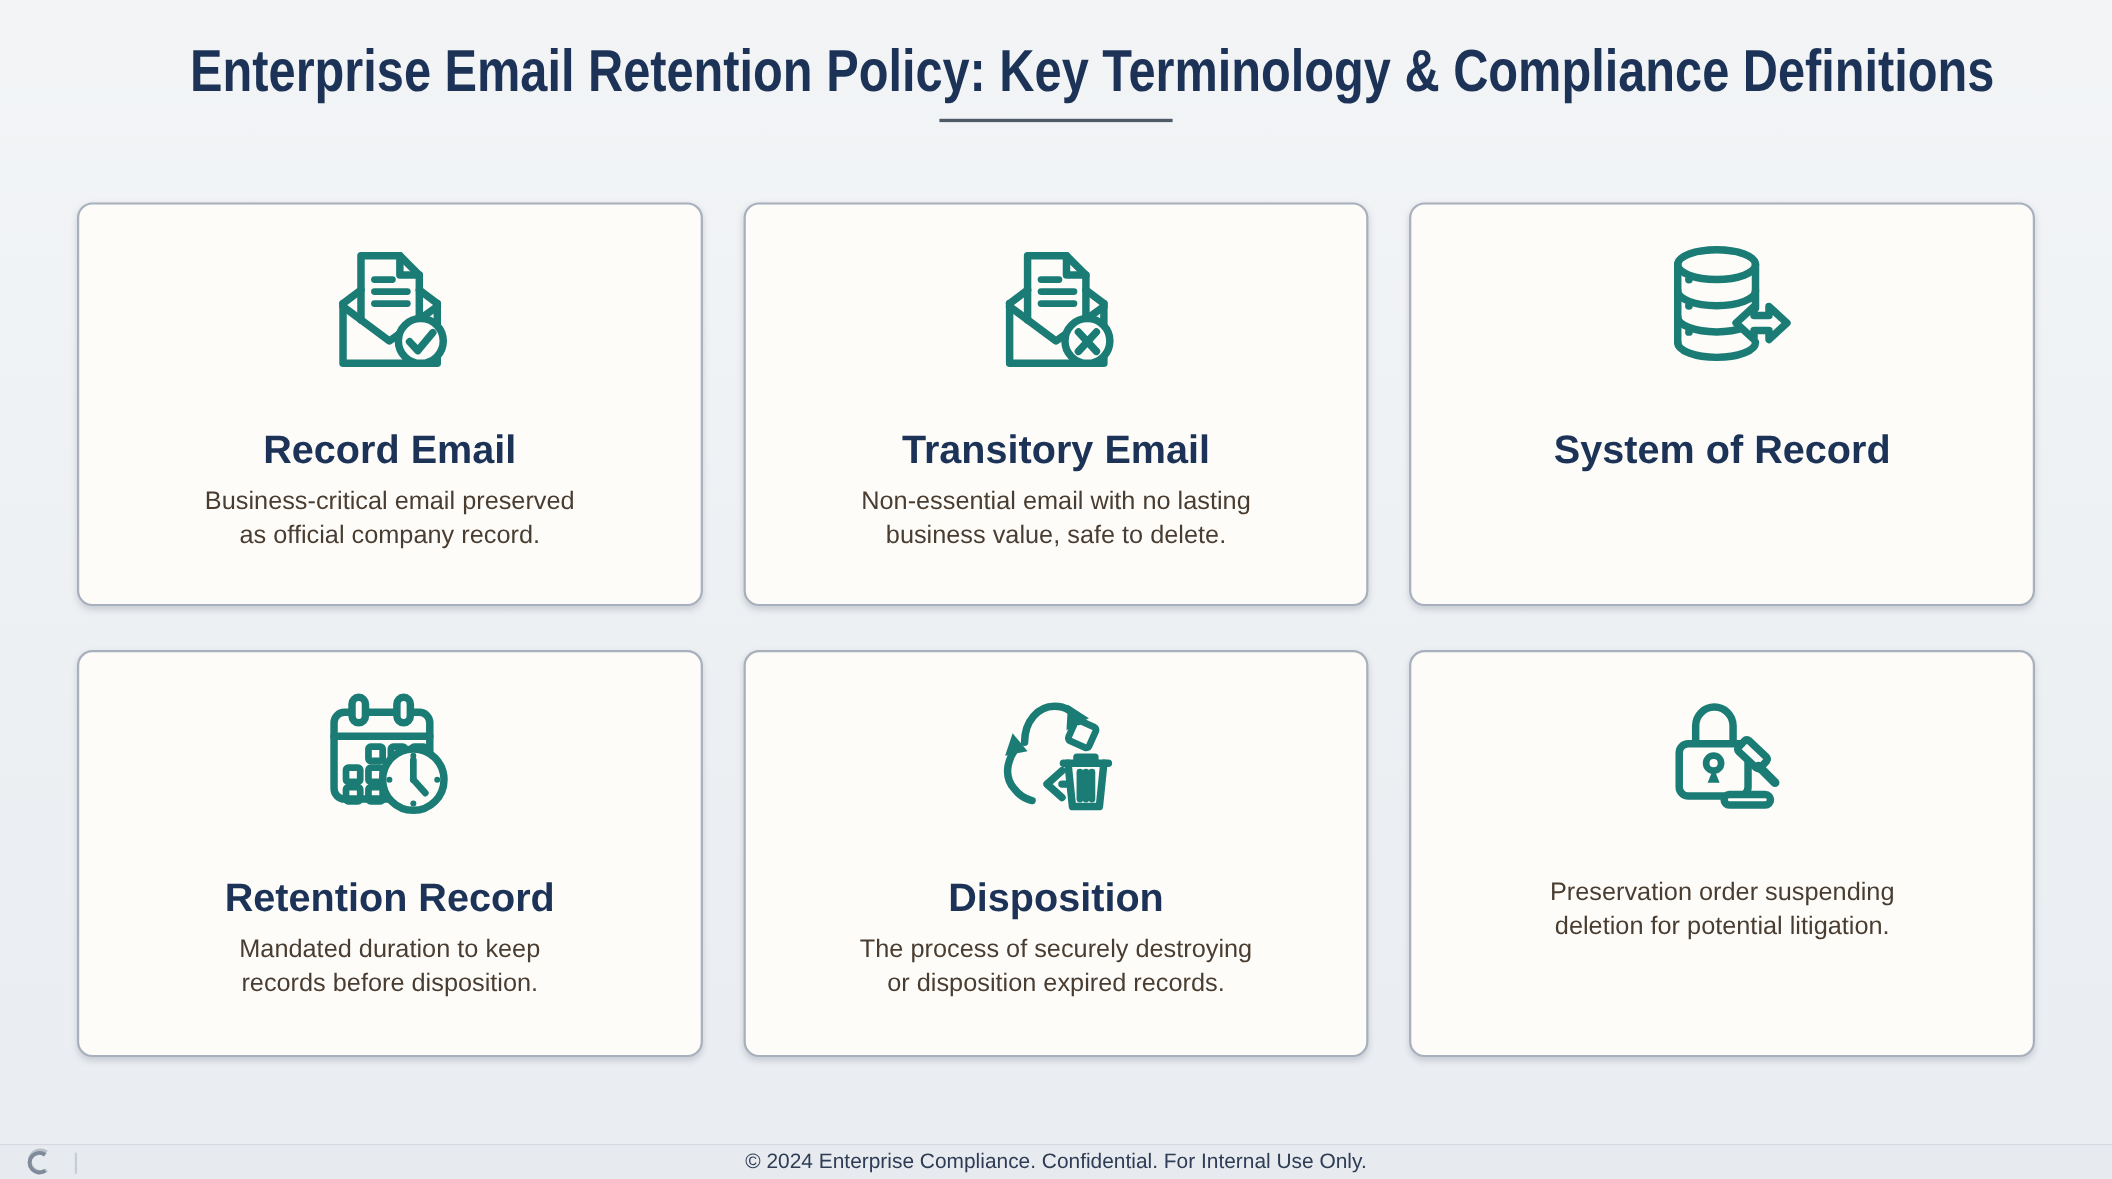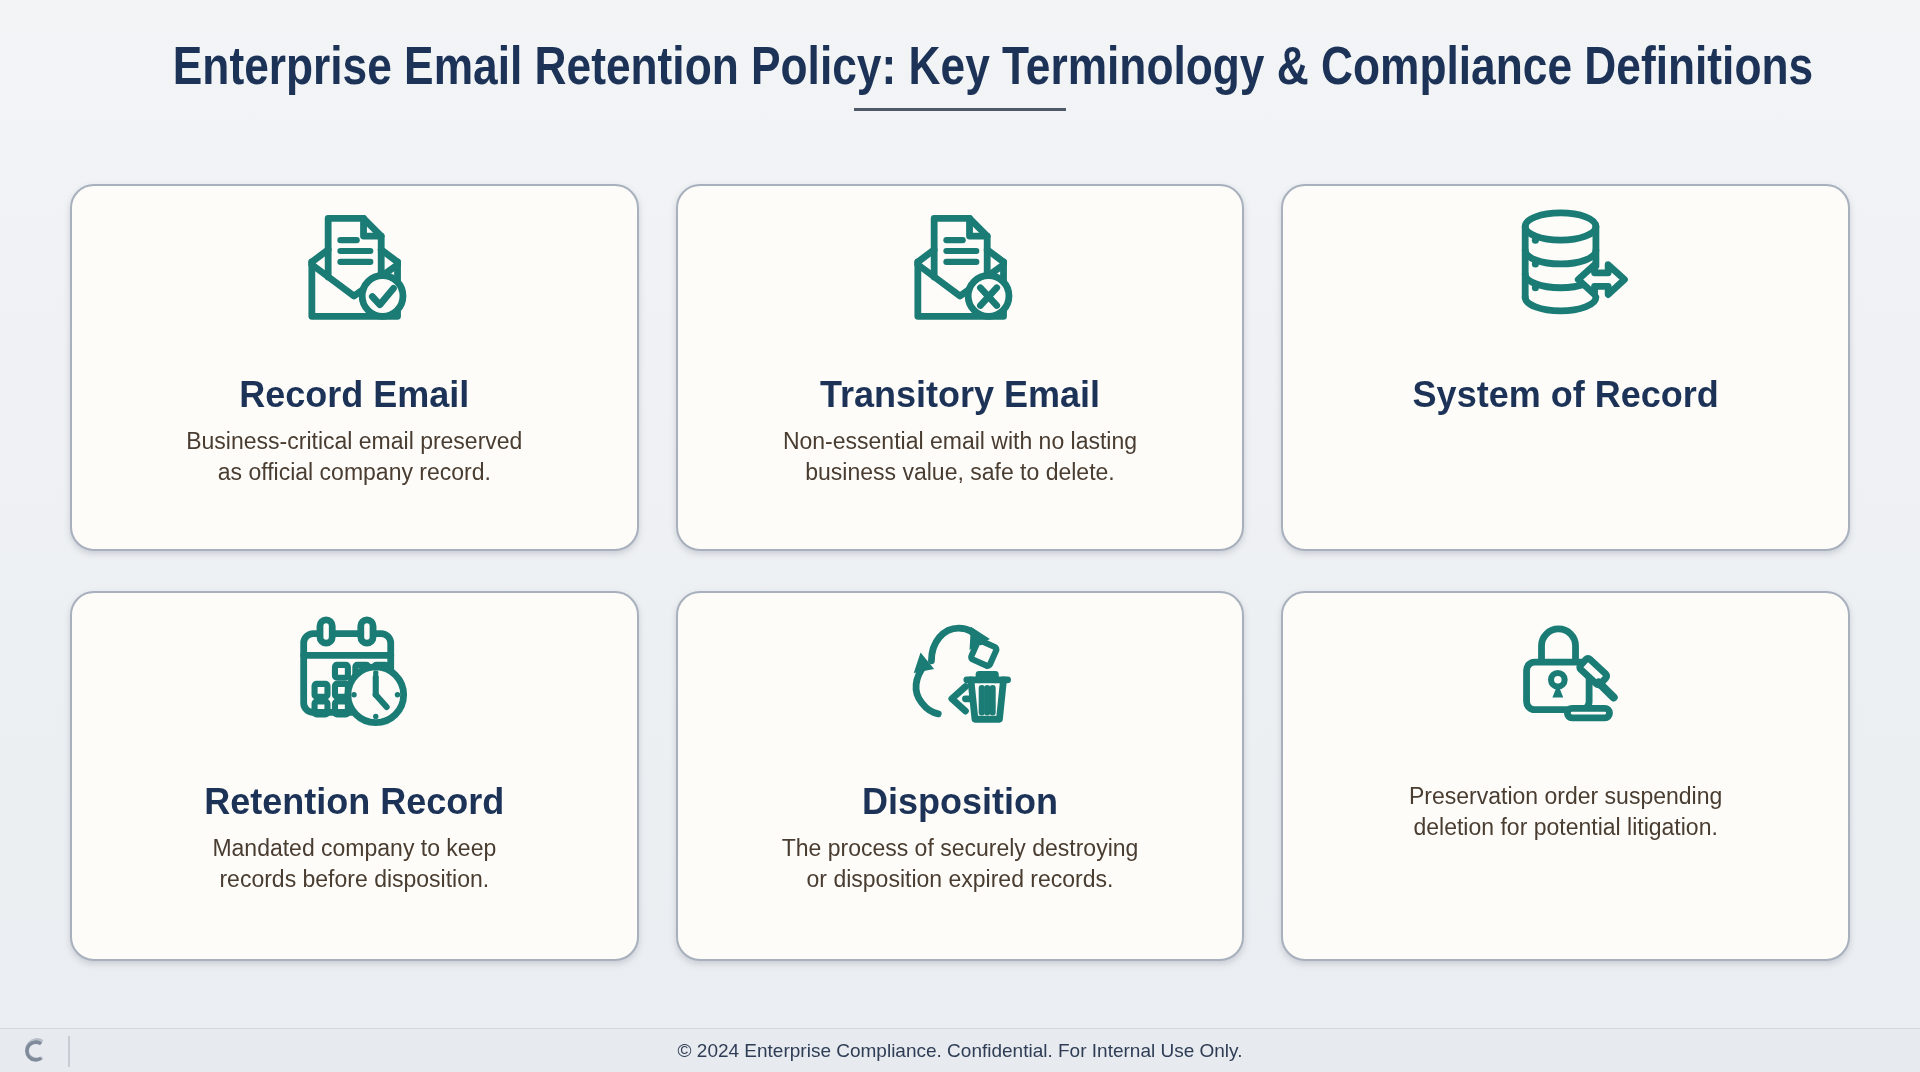--- a/index.html
+++ b/index.html
@@ -21,41 +21,41 @@
   .grid{
     margin:73px 70px 0;
     display:grid;
     grid-template-columns:repeat(3,1fr);
     grid-template-rows:367px 370px;
     column-gap:37px; row-gap:40px;
   }
   .card{
     background:#fdfcf9;
     border:2px solid #a7b0bc;
-    border-radius:24px;
+    border-radius:14px;
     box-shadow:0 3px 6px rgba(110,120,135,.28);
     text-align:center;
-    padding-top:12px;
+    padding-top:26px;
   }
   .icon-wrap{
     height:136px; margin-bottom:40px;
     display:flex; align-items:center; justify-content:center;
     color:#1b7c75;
   }
   .icon-wrap svg{ width:136px; height:136px; }
   .card h2{
     font-size:36px; font-weight:700; color:#1c3357; margin-bottom:10px;
   }
   .card p{
     font-size:23px; line-height:1.35; color:#493c30;
     white-space:pre-line;
   }
   
   footer{
-    position:absolute; left:0; bottom:0; width:1920px; height:44px;
+    position:absolute; left:0; bottom:0; width:1920px; height:32px;
     background:#e7eaee; border-top:1px solid #d4d9df;
   }
   .footer-copy{
     position:absolute; left:0; right:0; top:50%; transform:translateY(-50%);
     text-align:center; font-size:19px; color:#2e3d55;
   }
   .c-logo{
     position:absolute; left:18px; top:50%; transform:translateY(-50%);
     width:32px; height:32px; display:block;
   }
@@ -158,21 +158,21 @@
           <circle class="bgfill" cx="66" cy="66" r="20.5"></circle>
           <circle class="dot" cx="66" cy="50" r="2"></circle>
           <circle class="dot" cx="82" cy="66" r="2"></circle>
           <circle class="dot" cx="66" cy="82" r="2"></circle>
           <circle class="dot" cx="50" cy="66" r="2"></circle>
           <path class="ln-thin" d="M66,66 V53"></path>
           <path class="ln-thin" d="M66,66 L74,75"></path>
         </svg>
       </div>
       <h2>Retention Record</h2>
-      <p>Mandated company to keep
+      <p>Mandated duration to keep
 records before disposition.</p>
     </article>
 
     <article class="card">
       <div class="icon-wrap">
         <svg viewBox="0 0 100 100">
           <path class="ln" d="M29,41 C29,27 38,17 49,17 C57,17 62,21 65,27"></path>
           <polygon class="dot" points="58,16 72,25 57,33"></polygon>
           <path class="ln" d="M24,44 C17,53 15,64 22,72 C25,76 29,79 34,80"></path>
           <polygon class="dot" points="16,50 21,35 31,47"></polygon>

